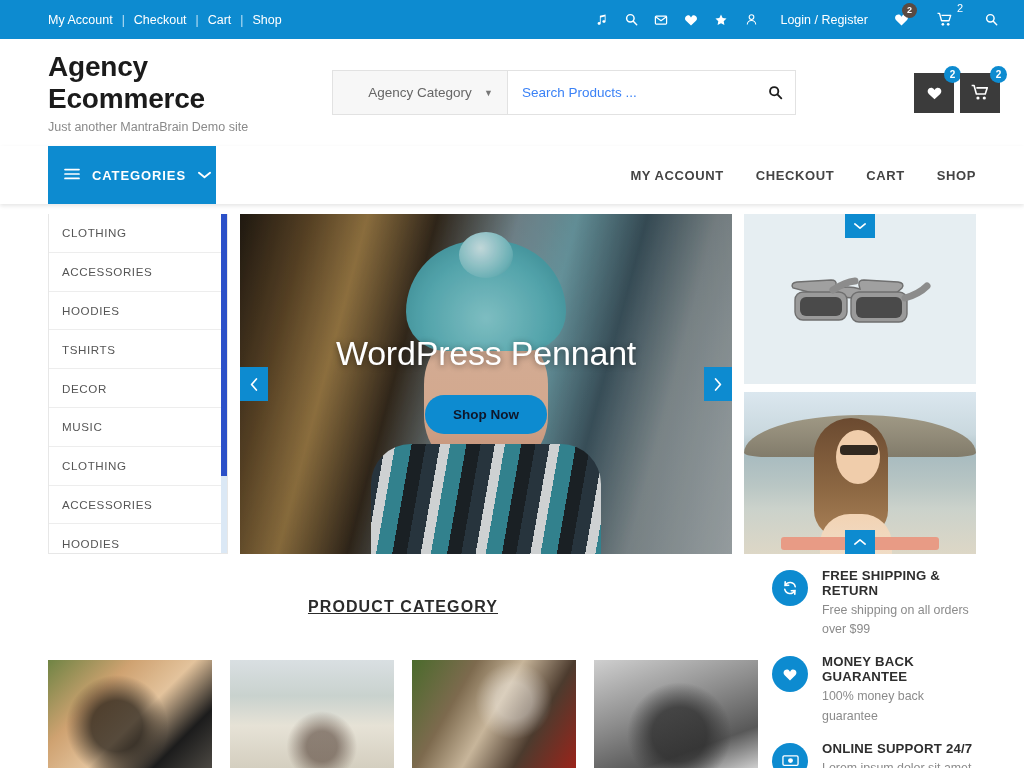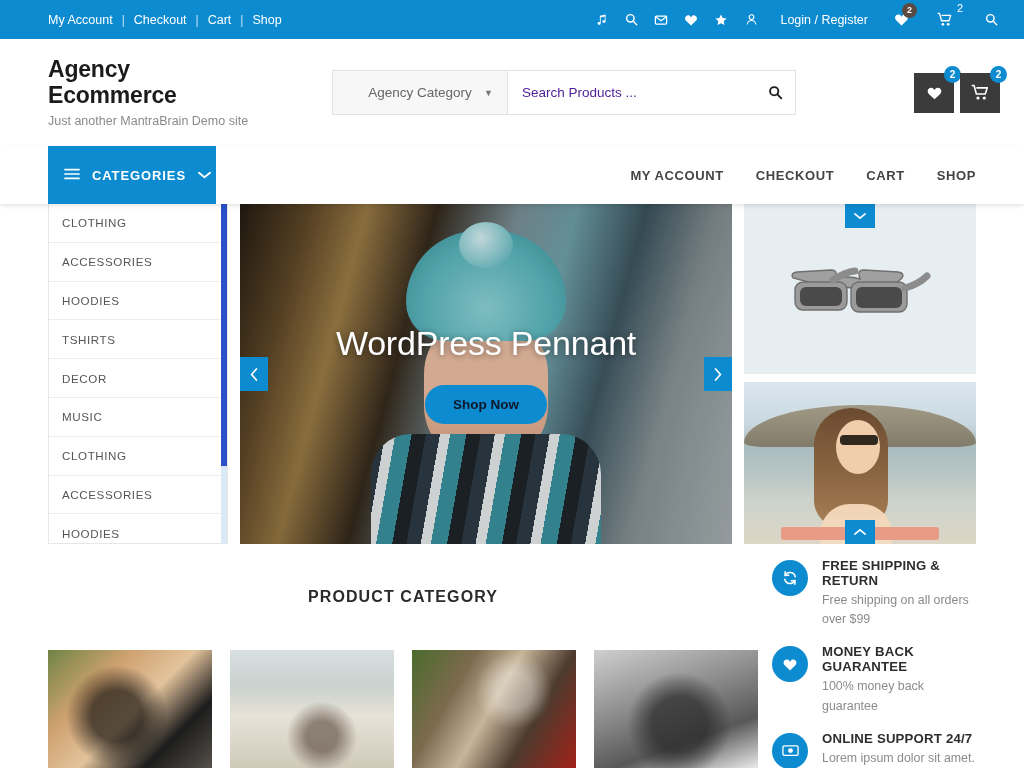--- a/index.html
+++ b/index.html
@@ -56,21 +56,21 @@
   
   .header {
     height: 107px;
     background: #fff;
     display: flex; align-items: center;
     padding: 0 24px 0 48px;
     position: relative;
   }
   .brand { width: 280px; }
   .brand-title {
-    font-size: 23px; font-weight: bold; color: #1b1b1b;
+    font-size: 28px; font-weight: bold; color: #1b1b1b;
     line-height: 1.12; letter-spacing: -0.2px;
   }
   .brand-tag { font-size: 12.5px; color: #8a8a8a; margin-top: 6px; }
 
   .searchwrap {
     display: flex; align-items: stretch;
     width: 464px; height: 45px;
     border: 1px solid #e2e2e2;
     margin-left: 4px;
   }
@@ -81,21 +81,21 @@
     position: relative; font-size: 13.5px; color: #666;
   }
   .cat-select .caret {
     position: absolute; right: 14px; top: 50%; transform: translateY(-50%);
     font-size: 9px; color: #777;
   }
   .search-field {
     flex: 1; background: #fff; display: flex; align-items: center;
     padding: 0 12px 0 14px; position: relative;
   }
-  .search-field .ph { font-size: 13.5px; color: #4c1d95; text-align: center; }
+  .search-field .ph { font-size: 13.5px; color: #3b82f6; text-align: center; }
   .search-btn {
     margin-left: auto; color: #222; display: flex; align-items: center;
   }
 
   .header-actions { margin-left: auto; display: flex; gap: 6px; }
   .hdr-btn {
     width: 40px; height: 40px; background: #3b3b3b;
     display: flex; align-items: center; justify-content: center;
     position: relative; color: #fff;
   }
@@ -131,21 +131,21 @@
     color: #444; text-decoration: none;
     font-size: 13px; font-weight: bold; letter-spacing: 0.6px;
   }
 
   
   .content {
     position: relative;
     padding: 0 48px;
     background: #fff;
   }
-  .row { display: flex; gap: 12px; }
+  .row { display: flex; gap: 12px; padding-top: 10px; }
 
   
   .catpanel {
     width: 180px; flex: 0 0 180px;
     background: #fff;
     border: 1px solid #e7e7e7;
     border-top: none;
     height: 340px;
     overflow: hidden;
     position: relative;
@@ -328,20 +328,21 @@
   }
   .feat-desc { font-size: 12.4px; color: #8b8b8b; line-height: 1.55; }
 
   
   .pc-heading {
     text-align: center;
     font-size: 16px; font-weight: bold; color: #2b2b2b;
     letter-spacing: 1.1px;
     margin: 44px 0 0 0;
     width: 710px;
+    text-decoration: underline;
   }
   .pc-grid {
     display: flex; gap: 18px; margin-top: 44px; width: 710px;
   }
   .pc-item { flex: 1; height: 120px; overflow: hidden; position: relative; }
   .pc1 { background: linear-gradient(135deg,#6f8444 0%, #cfa271 30%, #e3c39c 52%, #1c1c1c 75%, #55514a 100%); }
   .pc2 { background: linear-gradient(180deg,#d9dfe2 0%, #c9d2ce 30%, #e6e2d6 55%, #cfc9b9 100%); }
   .pc3 { background: linear-gradient(120deg,#4a6b2c 0%, #7d6a4e 28%, #c7b59a 48%, #4c3b2e 70%, #a32118 100%); }
   .pc4 { background: linear-gradient(160deg,#cfcfcf 0%, #8d8d8d 40%, #585858 70%, #efefef 100%); }
   .pc-ov { position: absolute; inset: 0; }

